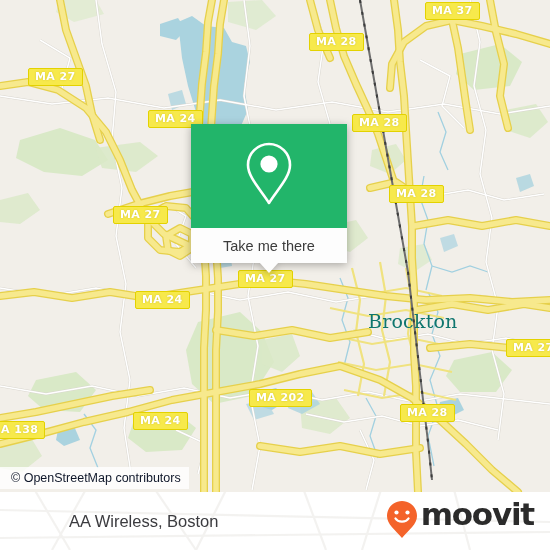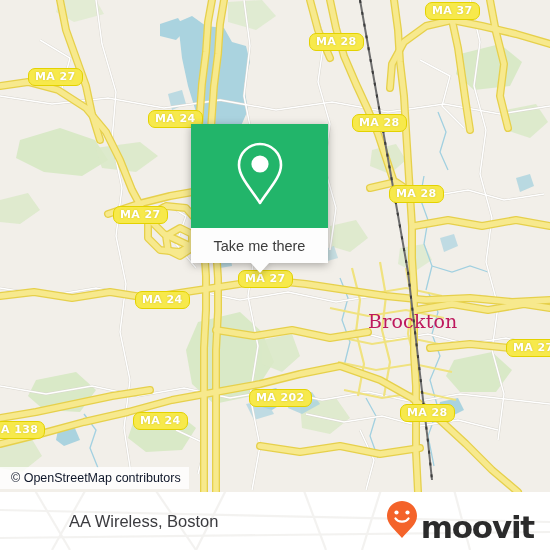--- a/index.html
+++ b/index.html
@@ -27,37 +27,37 @@
     overflow: hidden;
     background: #f2efe9;
   }
   #map svg { display: block; }
 
   
   .shield {
     position: absolute;
     background: #f7e94b;
     border: 1.5px solid #e3d200;
-    border-radius: 7px;
+    border-radius: 2px;
     color: #ffffff;
     font-family: "DejaVu Sans", sans-serif;
     font-size: 11px;
     font-weight: bold;
     letter-spacing: 0.4px;
     padding: 2px 6px 3px 6px;
     white-space: nowrap;
     line-height: 1;
     text-shadow: 0 0 2px rgba(120,110,0,.30);
     box-sizing: border-box;
   }
 
   
   .city-label {
     position: absolute;
-    color: #be185d;
+    color: #0f766e;
     font-family: "DejaVu Serif", serif;
     font-size: 19px;
     white-space: nowrap;
     letter-spacing: .2px;
     text-align: center;
   }
 
   
   #osm-attrib {
     position: absolute;
@@ -70,21 +70,21 @@
     padding: 4px 8px 4px 11px;
     white-space: nowrap;
     box-sizing: border-box;
   }
 
   
   #popup {
     position: absolute;
     left: 191px;
     top: 124px;
-    width: 137px;
+    width: 156px;
     filter: drop-shadow(0 2px 4px rgba(0,0,0,0.30));
   }
   #popup-green {
     background: #22b56a;
     height: 104px;
     display: flex;
     align-items: center;
     justify-content: center;
   }
   #popup-label {
@@ -135,21 +135,21 @@
     position: relative;
     color: #3b3b3f;
     font-size: 16.5px;
     font-family: "Liberation Sans", sans-serif;
     white-space: nowrap;
     margin-left: 48px;
   }
   #moovit-logo {
     position: relative;
     display: flex;
-    align-items: flex-end;
+    align-items: flex-start;
     gap: 2px;
   }
   #moovit-wordmark {
     color: #2b2b2b;
     font-family: "DejaVu Sans", sans-serif;
     font-size: 31px;
     font-weight: bold;
     letter-spacing: -1.2px;
     line-height: 1;
   }

